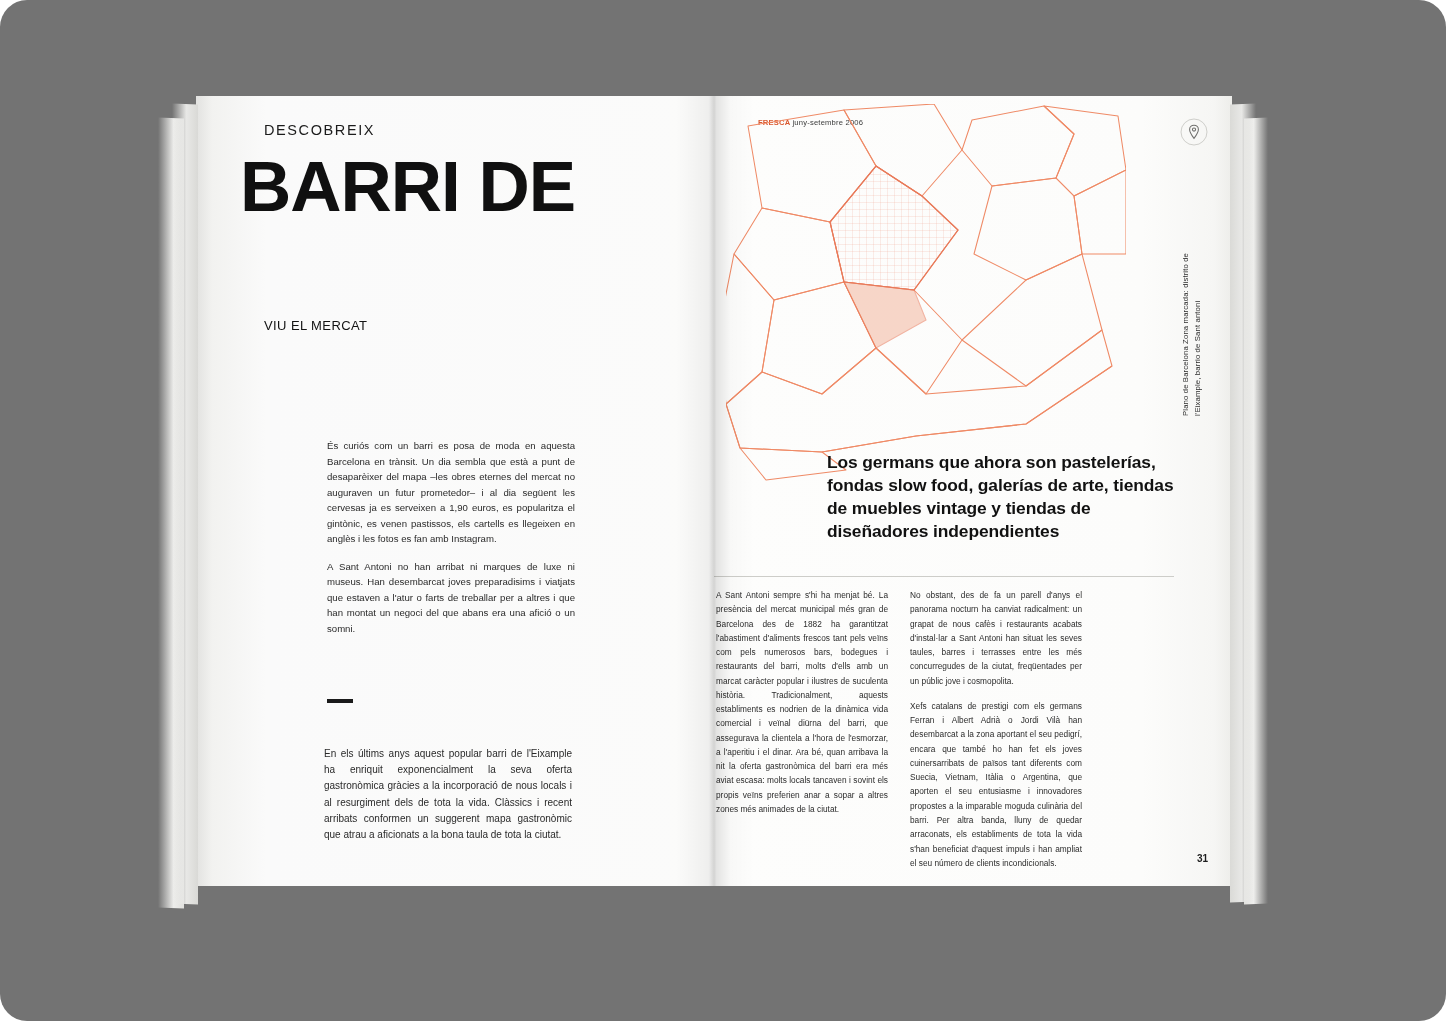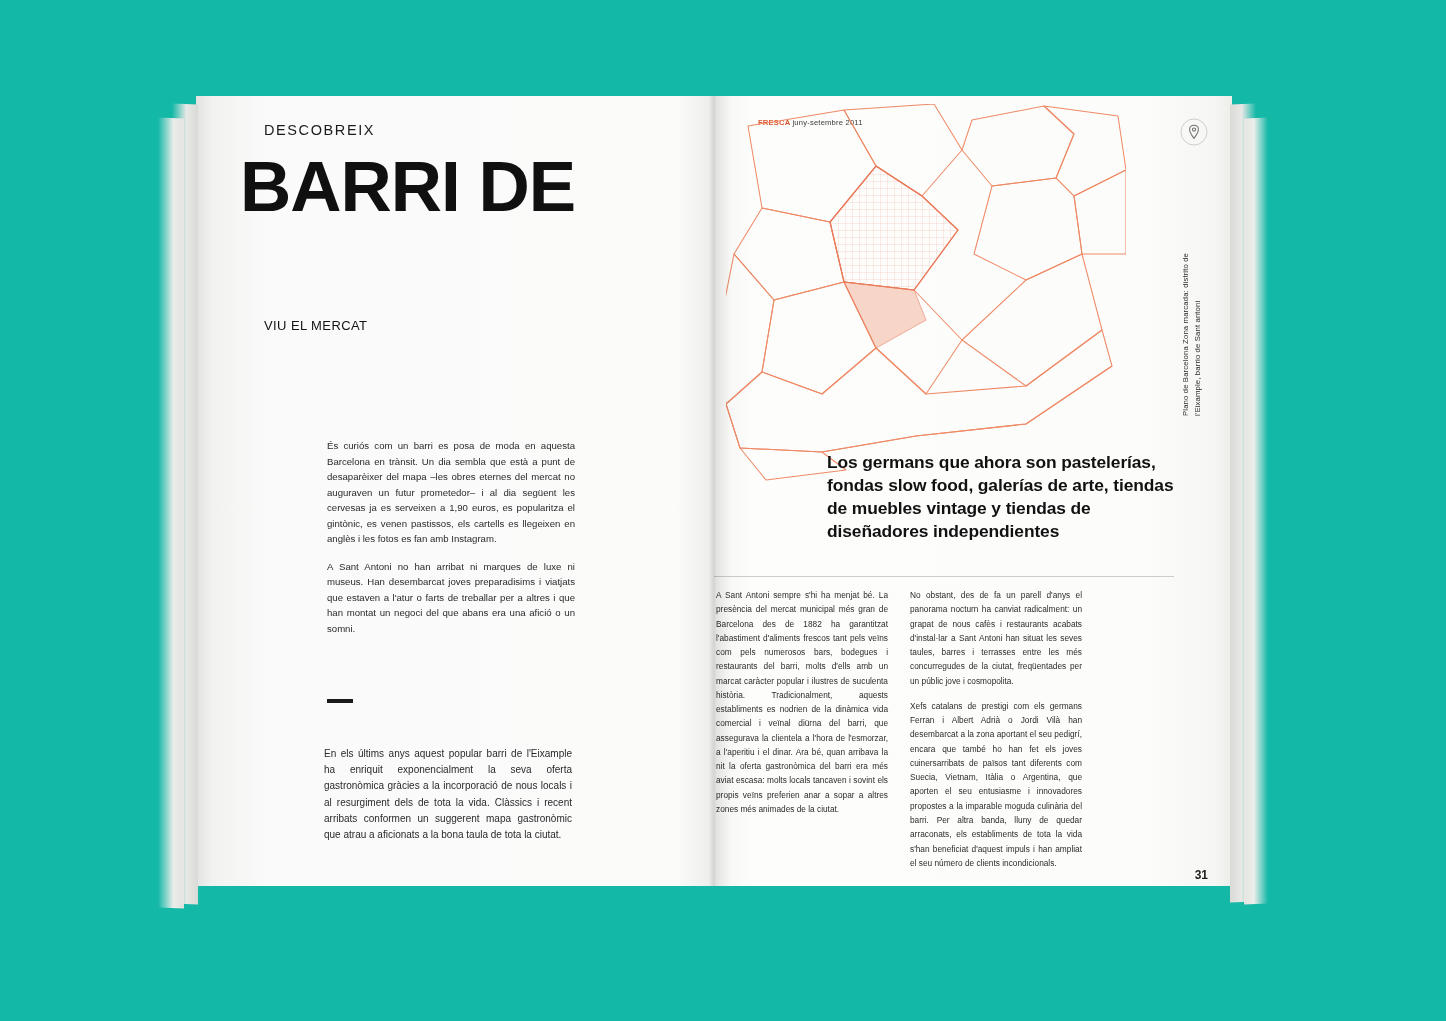--- a/index.html
+++ b/index.html
@@ -9,21 +9,22 @@
     width: 1446px;
     height: 1021px;
     overflow: hidden;
     font-family: "Liberation Sans", sans-serif;
   }
 
   #stage {
     position: relative;
     width: 1446px;
     height: 1021px;
-    background: #14b8a6;
+    background: #737373;
+    border-radius: 27px;
   }
 
   
   .spread {
     position: absolute;
     left: 196px;
     top: 96px;
     width: 1036px;
     height: 790px;
   }
@@ -227,22 +228,22 @@
     width: 172px;
     font-size: 8.3px;
     line-height: 1.72;
     color: #2b2b2b;
     text-align: justify;
   }
   .body-col p { margin: 0 0 11px 0; }
 
   .folio {
     position: absolute;
-    right: 24px; bottom: 4px;
-    font-size: 12px;
+    right: 24px; bottom: 22px;
+    font-size: 10px;
     font-weight: 700;
     color: #1e1e1e;
   }
 </style>
 </head>
 <body>
 
 <div id="stage">
 
   <div class="spread">
@@ -272,21 +273,21 @@
 
       <div class="col-left-b">
         <p>En els últims anys aquest popular barri de l'Eixample ha enriquit exponencialment la seva oferta gastronòmica gràcies a la incorporació de nous locals i al resurgiment dels de tota la vida. Clàssics i recent arribats conformen un suggerent mapa gastronòmic que atrau a aficionats a la bona taula de tota la ciutat.</p>
       </div>
     </div>
 
     <div class="page page-right">
 
       <div class="issue-line">
         <span>FRESCA</span>
-        <span class="issue-date">juny-setembre 2011</span>
+        <span class="issue-date">juny-setembre 2006</span>
       </div>
 
       <div class="map-wrap">
         <svg width="400" height="390" viewBox="0 0 400 390">
           <defs>
             <pattern id="hatch" width="6" height="6" patternUnits="userSpaceOnUse">
               <path d="M0,6 l6,-6 M-1,1 l2,-2 M5,7 l2,-2" stroke="#e8795a" stroke-width="0.5" opacity="0.55"></path>
             </pattern>
             <pattern id="grid" width="7" height="7" patternUnits="userSpaceOnUse">
               <path d="M7 0 L0 0 0 7" fill="none" stroke="#e8795a" stroke-width="0.45" opacity="0.6"></path>

